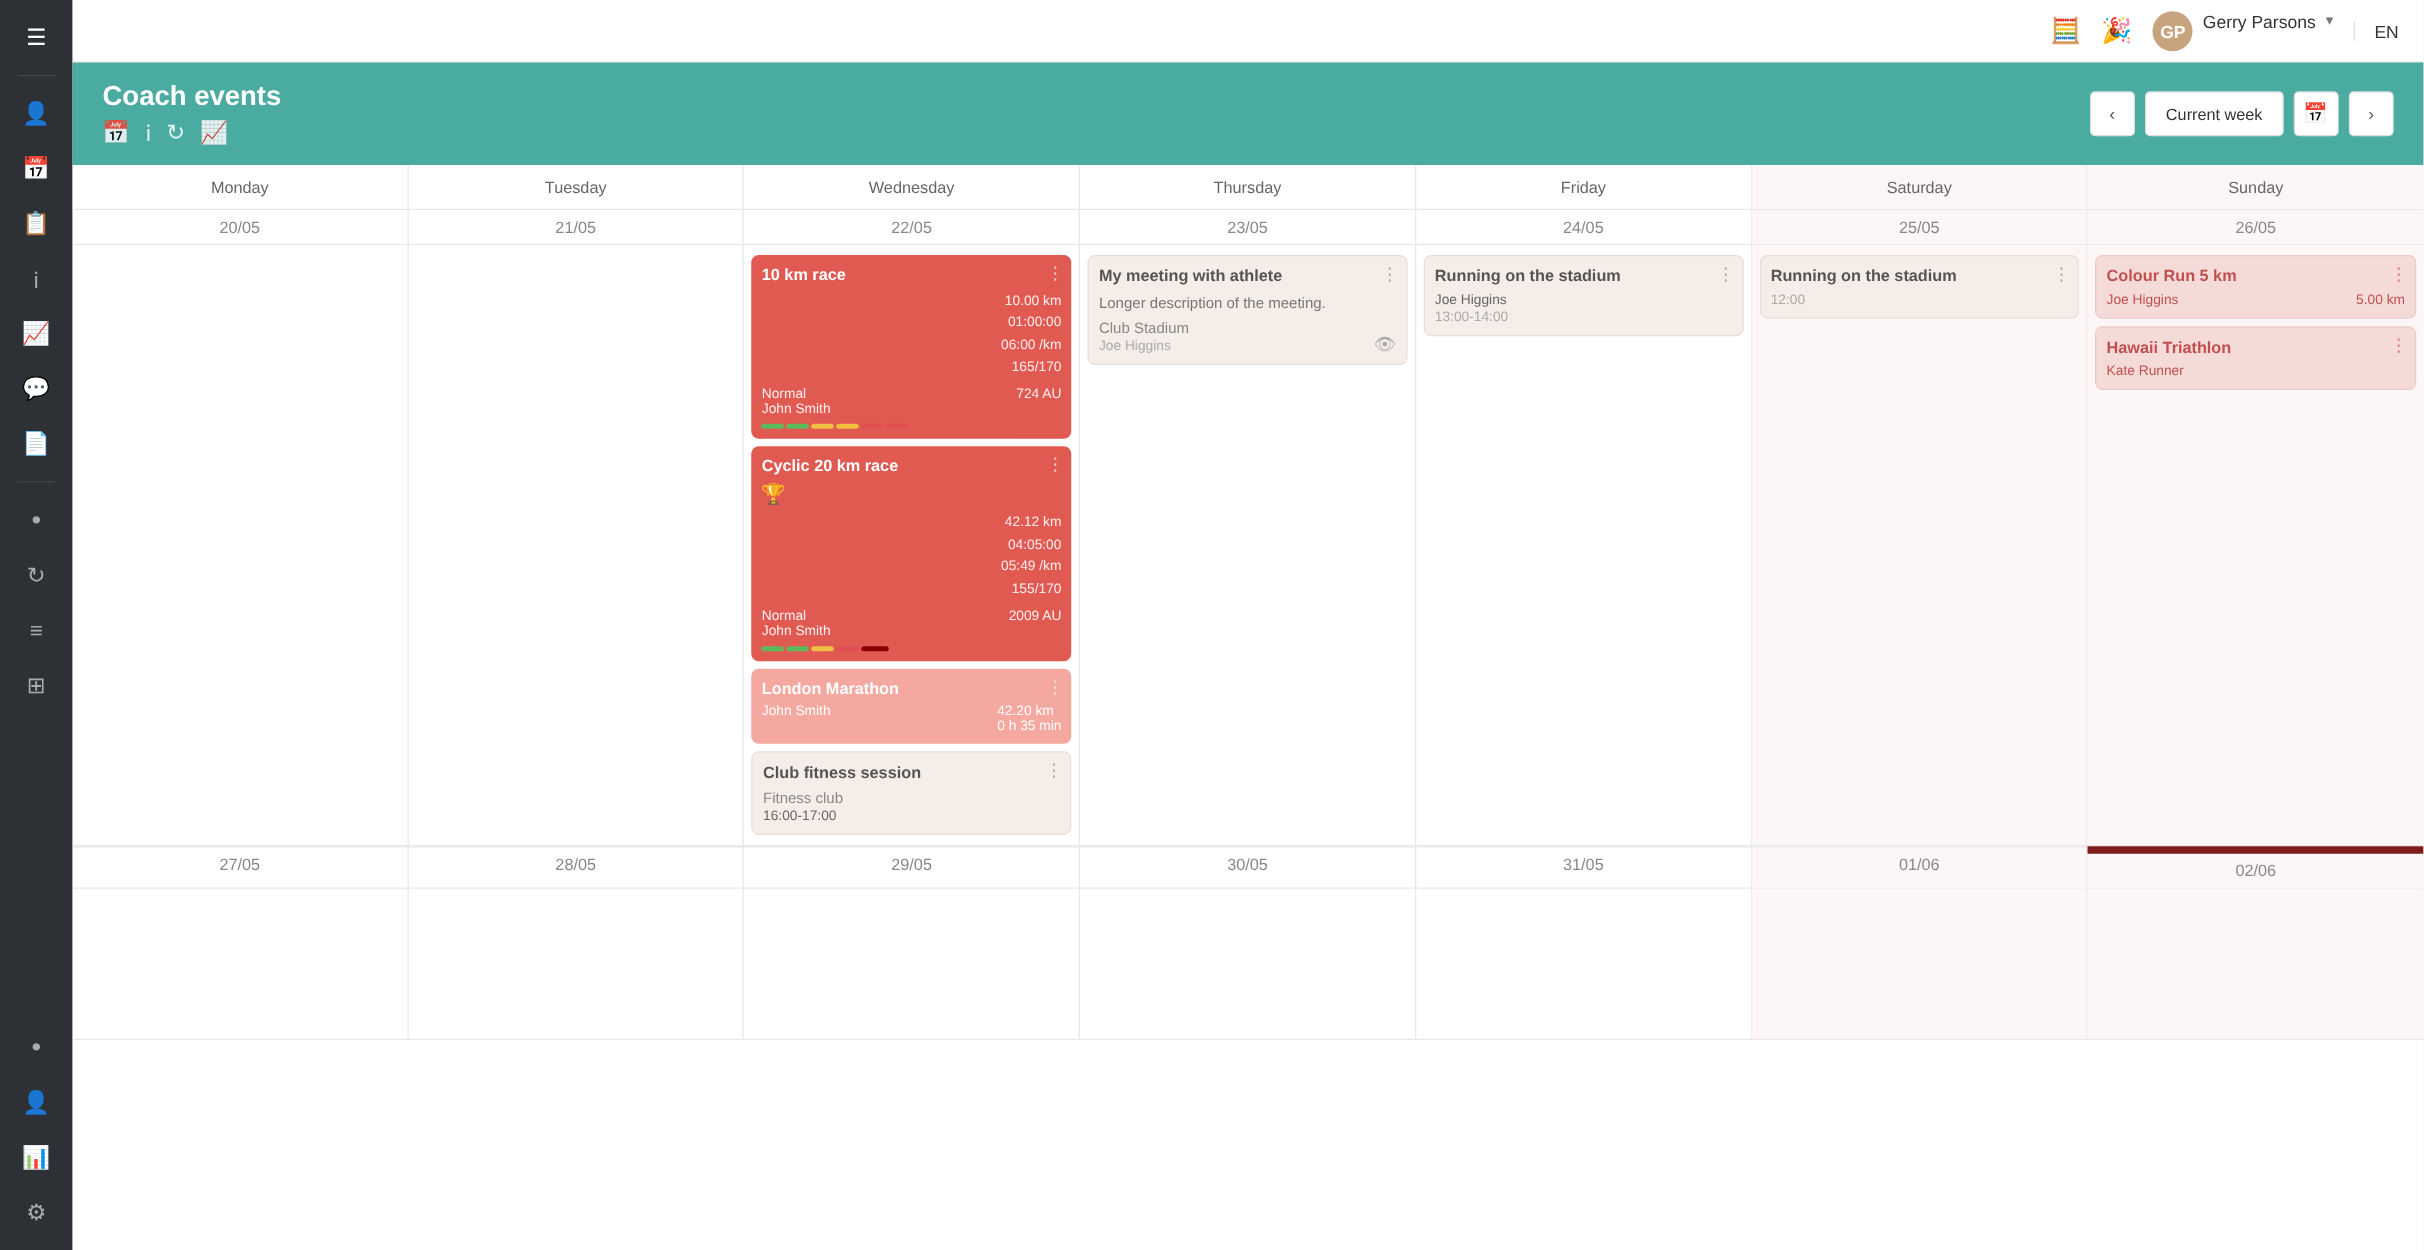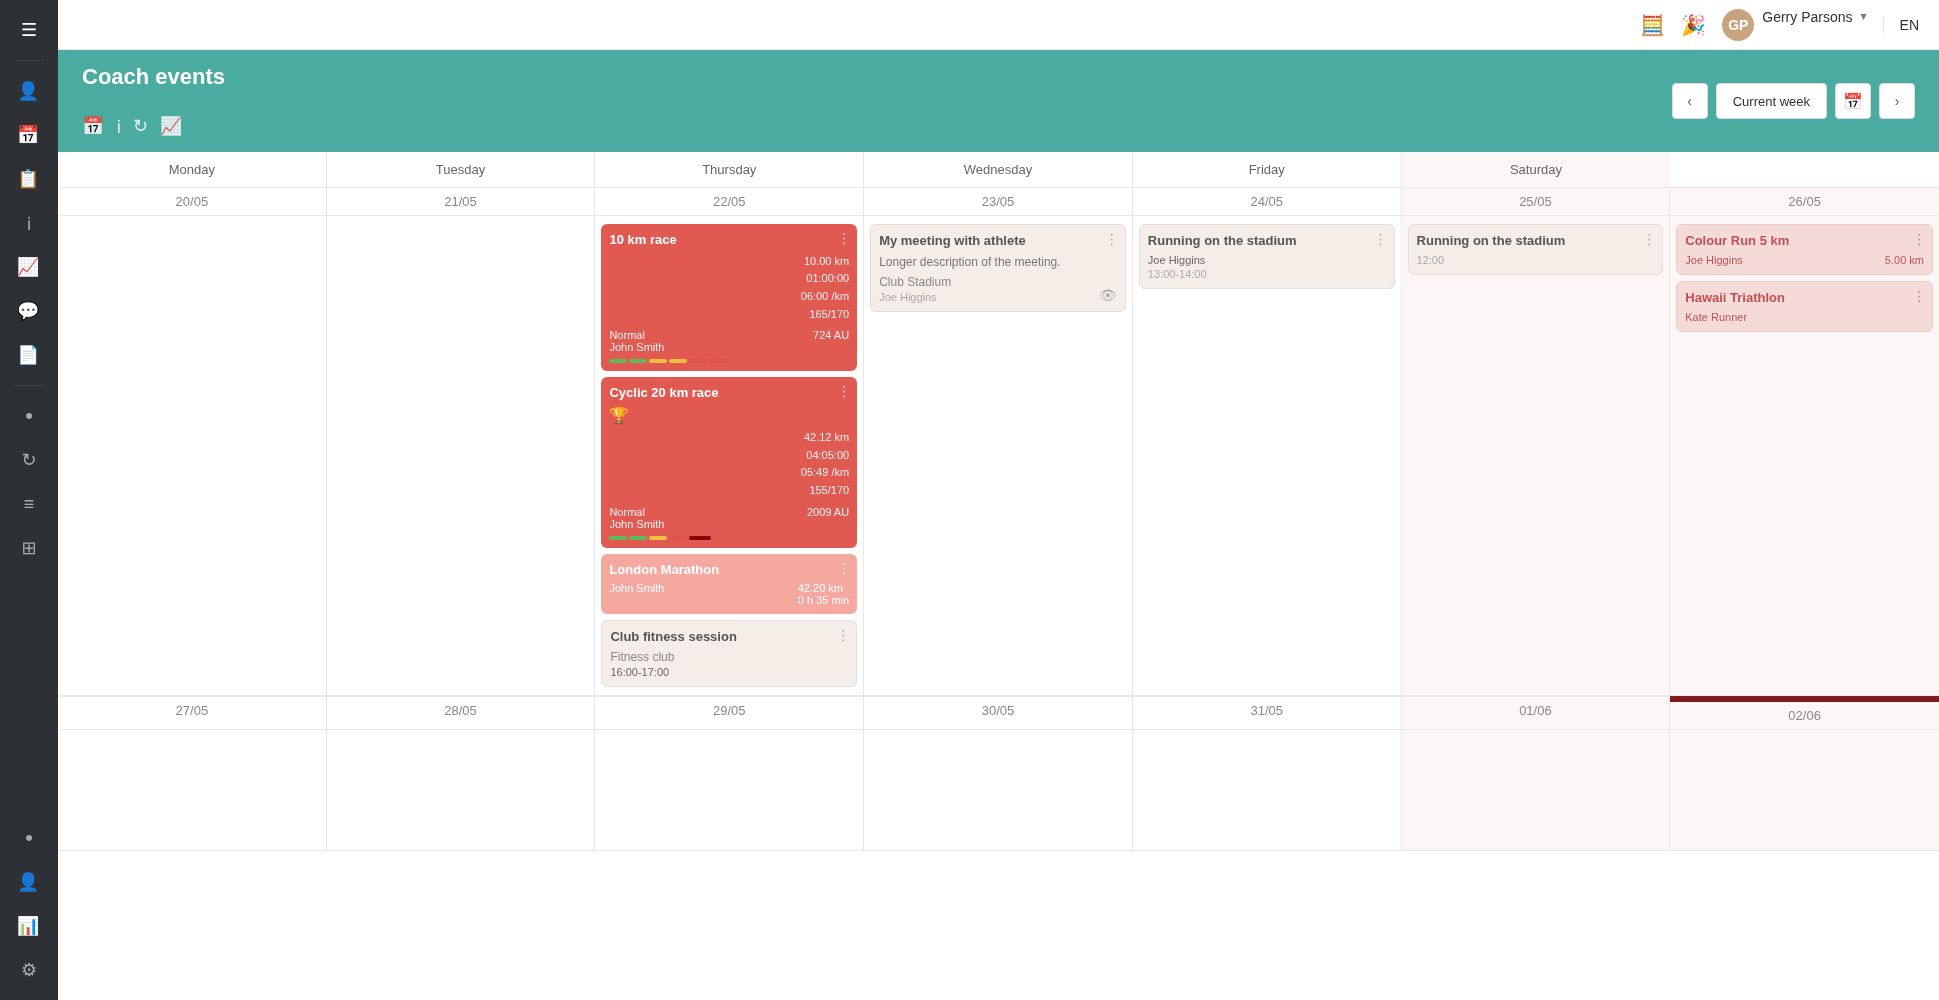--- a/index.html
+++ b/index.html
@@ -91,21 +91,21 @@
 
     
     .coach-header {
       background: #4aaba0;
       padding: 14px 24px 14px 24px;
       display: flex;
       align-items: center;
       justify-content: space-between;
       flex-shrink: 0;
     }
-    .coach-header-left { display: flex; flex-direction: column; gap: 24px; }
+    .coach-header-left { display: flex; flex-direction: column; gap: 4px; }
     .coach-title {
       font-size: 22px;
       font-weight: 600;
       color: #fff;
     }
     .coach-icons {
       display: flex;
       gap: 12px;
       align-items: center;
     }
@@ -414,24 +414,25 @@
         <span>›</span>
       </div>
     </div>
   </div>
 
   <div class="calendar">
 
     <div class="cal-header-row">
       <div class="cal-day-header">Monday</div>
       <div class="cal-day-header">Tuesday</div>
+      <div class="cal-day-header">Wednesday</div>
       <div class="cal-day-header">Thursday</div>
-      <div class="cal-day-header">Wednesday</div>
       <div class="cal-day-header">Friday</div>
       <div class="cal-day-header" style="background:#fdf6f6">Saturday</div>
+      <div class="cal-day-header" style="background:#fdf6f6">Sunday</div>
     </div>
 
     <div class="cal-date-row">
       <div class="cal-date-cell">20/05</div>
       <div class="cal-date-cell">21/05</div>
       <div class="cal-date-cell">22/05</div>
       <div class="cal-date-cell">23/05</div>
       <div class="cal-date-cell">24/05</div>
       <div class="cal-date-cell weekend">25/05</div>
       <div class="cal-date-cell weekend">26/05</div>

